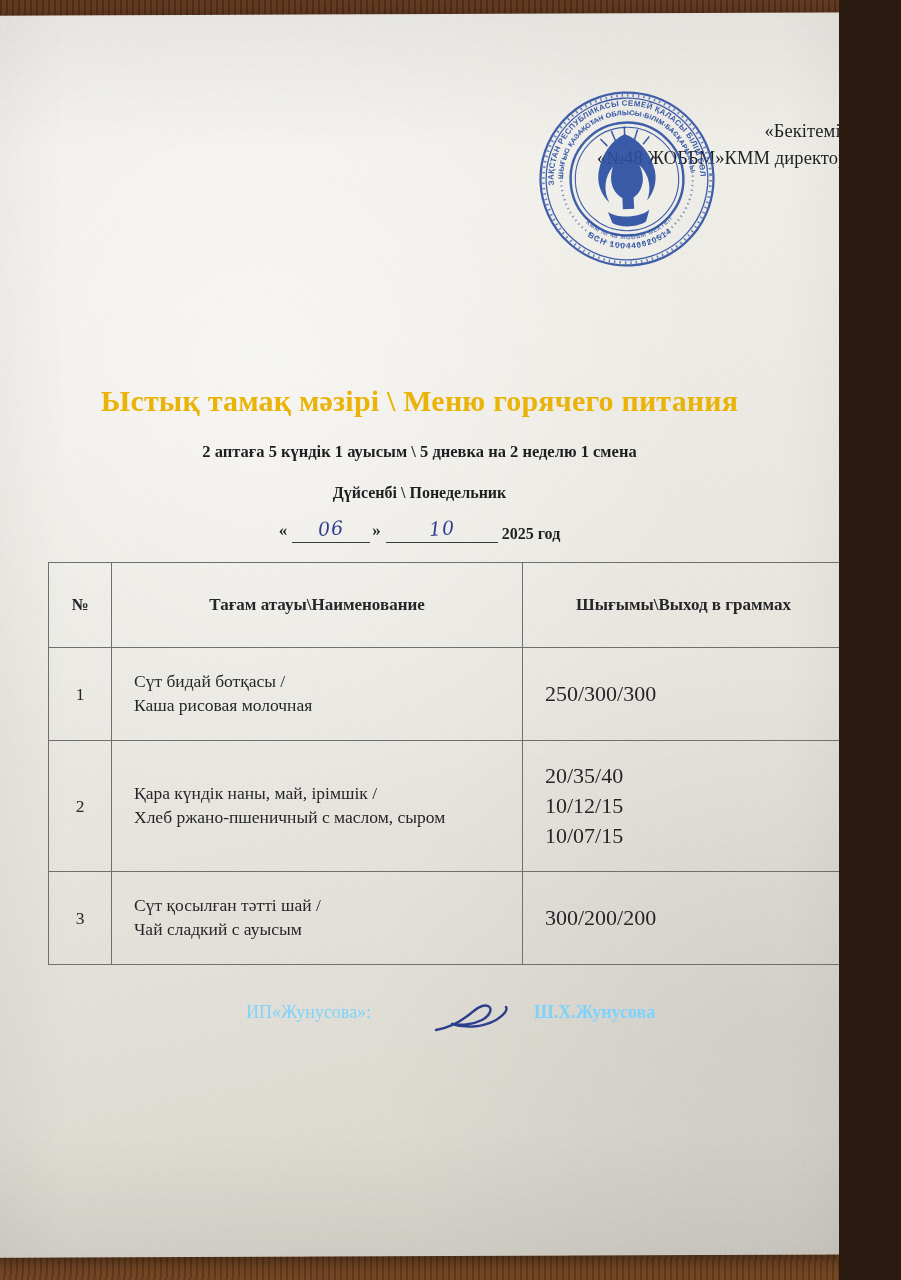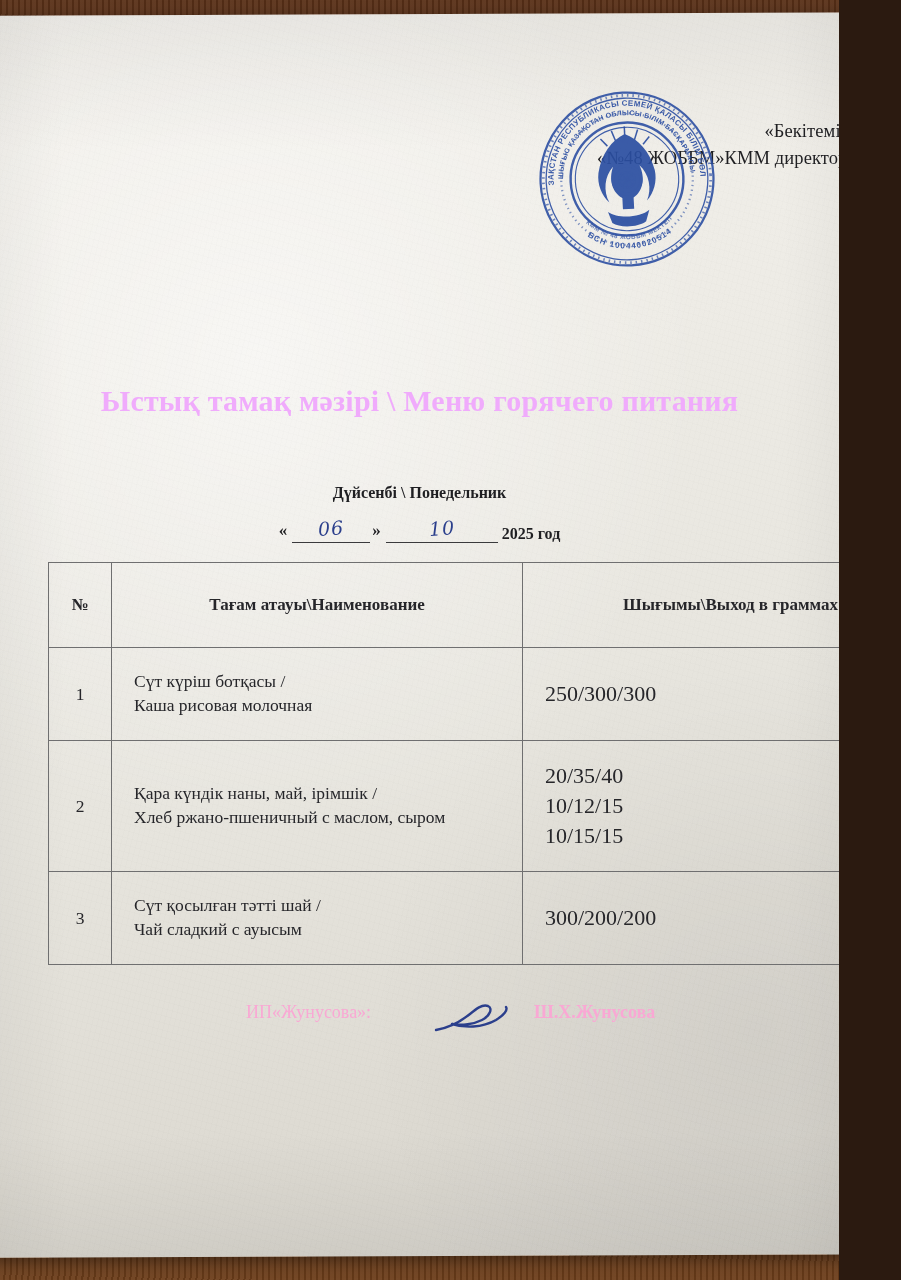--- a/index.html
+++ b/index.html
@@ -100,21 +100,21 @@
 
   
   .title {
     position: absolute;
     left: 0; right: 0;
     top: 384px;
     text-align: center;
     font-size: 30px;
     font-weight: bold;
     letter-spacing: 0.2px;
-    color: #f0abfc;
+    color: #eab308;
   }
   .subtitle {
     position: absolute;
     left: 0; right: 0;
     top: 442px;
     text-align: center;
     font-size: 16.5px;
     font-weight: bold;
     color: #1f1f22;
   }
@@ -178,21 +178,21 @@
     vertical-align: middle;
   }
   table.menu thead th {
     font-size: 17px;
     font-weight: bold;
     text-align: center;
     height: 76px;
     padding: 4px 6px;
   }
   table.menu thead th.c-no  { width: 50px; }
-  table.menu thead th.c-out { width: 309px; text-align: right; }
+  table.menu thead th.c-out { width: 309px; }
 
   td.c-no {
     text-align: center;
     font-size: 17.5px;
     font-weight: normal;
   }
   td.c-name {
     padding: 10px 0 10px 22px;
     font-size: 17.5px;
     line-height: 1.36;
@@ -208,21 +208,21 @@
   tr.r2 td { height: 110px; }
   tr.r3 td { height: 72px; }
 
   
   .signatures {
     position: absolute;
     left: 246px;
     top: 1000px;
     font-size: 18px;
     line-height: 1.42;
-    color: #f9a8d4;
+    color: #7dd3fc;
   }
   .sigrow { display: flex; align-items: baseline; white-space: nowrap; }
   .sig-label { width: 190px; }
   .sig-mark {
     width: 92px;
     position: relative;
     height: 0;
   }
   .sig-mark svg { position: absolute; left: -6px; top: -20px; }
   .sig-name { padding-left: 6px; font-weight: bold; }
@@ -303,20 +303,21 @@
           <line x1="94" y1="95" x2="106" y2="107"></line>
           <line x1="106" y1="95" x2="94" y2="107"></line>
         </g>
 
         <path d="M78 134 C 88 142, 112 142, 122 134 L 118 146 C 110 152, 90 152, 82 146 Z"></path>
         <text x="100" y="146" font-size="6" text-anchor="middle" font-family="'Liberation Sans', sans-serif" fill="#2b4ea2">ҚАЗАҚСТАН</text>
       </g>
     </svg>
 
     <div class="title">Ыстық тамақ мәзірі \ Меню горячего питания</div>
+    <div class="subtitle">2 аптаға 5 күндік 1 ауысым \ 5 дневка на 2 неделю 1 смена</div>
     <div class="dayline">Дүйсенбі \ Понедельник</div>
 
     <div class="dateline">
       <span class="grp">
         <span class="quote">«</span>
         <span class="blank b1">
           <span class="hand">06</span>
         </span>
         <span class="quote">»</span>
         <span class="blank b2">
@@ -332,37 +333,37 @@
           <tr>
             <th class="c-no">№</th>
             <th>Тағам атауы\Наименование</th>
             <th class="c-out">Шығымы\Выход в граммах</th>
           </tr>
         </thead>
         <tbody>
           <tr class="r1">
             <td class="c-no">1</td>
             <td class="c-name">
-              <span class="ln">Сүт күріш ботқасы /</span>
+              <span class="ln">Сүт бидай ботқасы /</span>
               <span class="ln">Каша рисовая молочная</span>
             </td>
             <td class="c-out">
               <span class="ln">250/300/300</span>
             </td>
           </tr>
           <tr class="r2">
             <td class="c-no">2</td>
             <td class="c-name">
               <span class="ln">Қара күндік наны, май, ірімшік /</span>
               <span class="ln">Хлеб ржано-пшеничный с маслом, сыром</span>
             </td>
             <td class="c-out">
               <span class="ln">20/35/40</span>
               <span class="ln">10/12/15</span>
-              <span class="ln">10/15/15</span>
+              <span class="ln">10/07/15</span>
             </td>
           </tr>
           <tr class="r3">
             <td class="c-no">3</td>
             <td class="c-name">
               <span class="ln">Сүт қосылған тәтті шай /</span>
               <span class="ln">Чай сладкий с ауысым</span>
             </td>
             <td class="c-out">
               <span class="ln">300/200/200</span>

